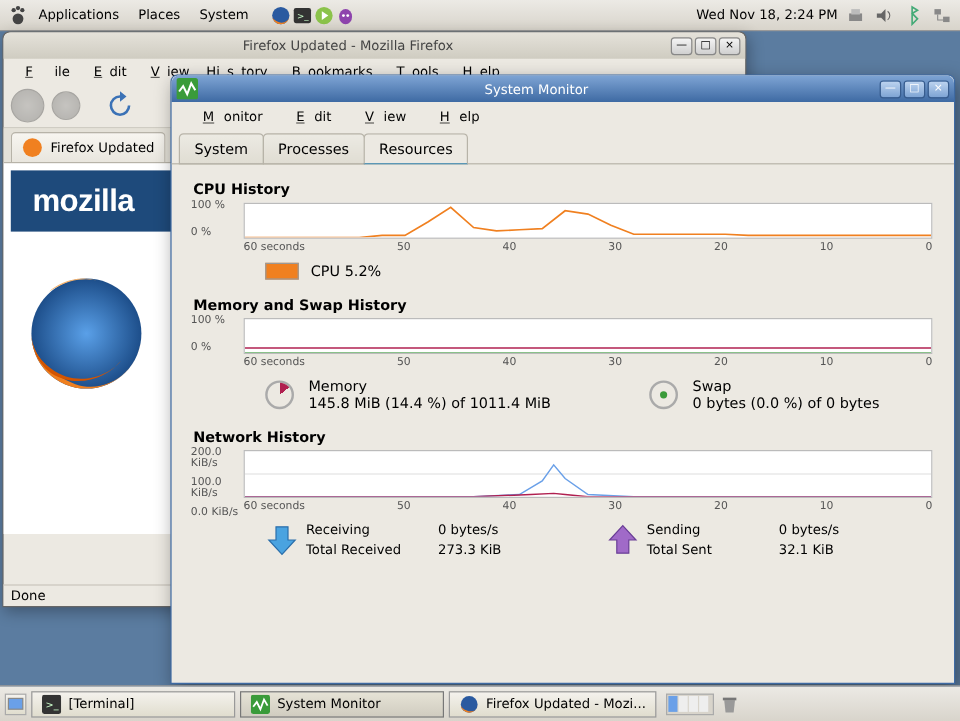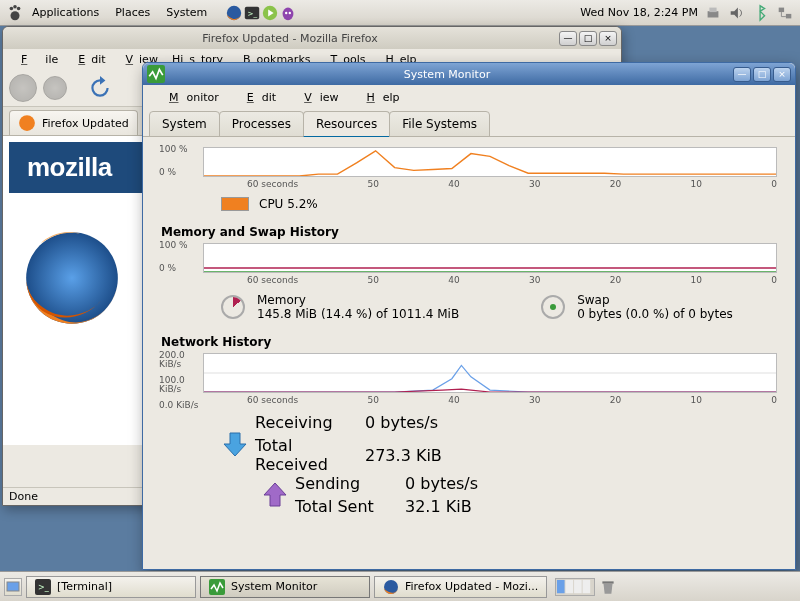--- a/index.html
+++ b/index.html
@@ -50,30 +50,30 @@
 .sm .body { padding:10px 18px; }
 .section h4 { font-size:12px; font-weight:bold; margin:4px 0 4px 0; }
 .chart { position:relative; height:44px; margin-left:42px; }
 .chart-net { height:54px; }
 .ylabels { position:absolute; left:-44px; top:-2px; font-size:9px; color:#555; text-align:left; width:40px; line-height:1; }
 .ylabels div { margin-bottom: 14px; }
 .ylabels-net div { margin-bottom: 7px; }
 .plot { border:1px solid #bbb; background:#fff; height:30px; position:relative; overflow:hidden; }
 .plot-net { height:40px; }
 .plot svg { position:absolute; inset:0; width:100%; height:100%; }
-.xaxis { display:flex; justify-content:space-between; font-size:9px; color:#555; margin-top:2px;margin-left:44px; }
+.xaxis { display:flex; justify-content:space-between; font-size:9px; color:#555; margin-top:2px; }
 .legend { margin:6px 0 14px 60px; display:flex; align-items:flex-start; gap:10px; font-size:12px; }
 .swatch { display:inline-block; width:28px; height:14px; border:1px solid #999; }
 .swatch.cpu { background:#f08020; }
 .memswap-row { display:flex; margin:6px 0 14px 60px; gap:82px; font-size:12px; }
 .memswap-row .item { display:flex; align-items:center; gap:12px; }
 .pie { width:24px; height:24px; border-radius:50%; border:2px solid #aaa; position:relative; }
 .pie.mem::after { content:""; position:absolute; inset:0; border-radius:50%; background:conic-gradient(#b02050 0 14.4%, transparent 14.4% 100%); }
 .pie.swap::after { content:""; position:absolute; left:50%; top:50%; width:6px; height:6px; border-radius:50%; background:#3a9b3a; transform:translate(-50%,-50%); }
-.net-row { display:flex; margin:6px 0 0 60px; font-size:16px;flex-direction:column; }
+.net-row { display:flex; margin:6px 0 0 60px; font-size:11px; }
 .net-col { display:grid; grid-template-columns: 34px 110px 100px; row-gap:4px; align-items:center; }
 .net-col + .net-col { margin-left:40px; }
 .arrow { width:28px; height:28px; }
 .u { text-decoration: underline; text-decoration-color: rgba(0,0,0,0.6); }
 </style>
 </head>
 <body>
 
 <div class="top-panel">
   <span class="icon-box">
@@ -220,25 +220,25 @@
   <div class="menubar">
     <span><span class="u">M</span>onitor</span>
     <span><span class="u">E</span>dit</span>
     <span><span class="u">V</span>iew</span>
     <span><span class="u">H</span>elp</span>
   </div>
   <div class="tabrow">
     <div class="tab2">System</div>
     <div class="tab2">Processes</div>
     <div class="tab2 active">Resources</div>
-    <div class="tab2">File Systems</div>
   </div>
   <div class="body">
 
     <div class="section">
+      <h4>CPU History</h4>
       <div class="chart">
         <div class="ylabels">
             <div>100 %</div>
             <div>0 %</div>
           </div>
         <div class="plot">
           <svg viewBox="0 0 600 30" preserveAspectRatio="none">
             <polyline fill="none" stroke="#f08020" stroke-width="1.5" points="0,30 40,30 80,30 100,30 120,28 140,28 160,16 180,3 200,21 220,24 240,23 260,22 280,6 300,9 320,19 340,27 360,27 380,27 400,27 420,27 440,28 460,28 480,28 520,28 560,28 600,28"></polyline>
           </svg>
         </div>

